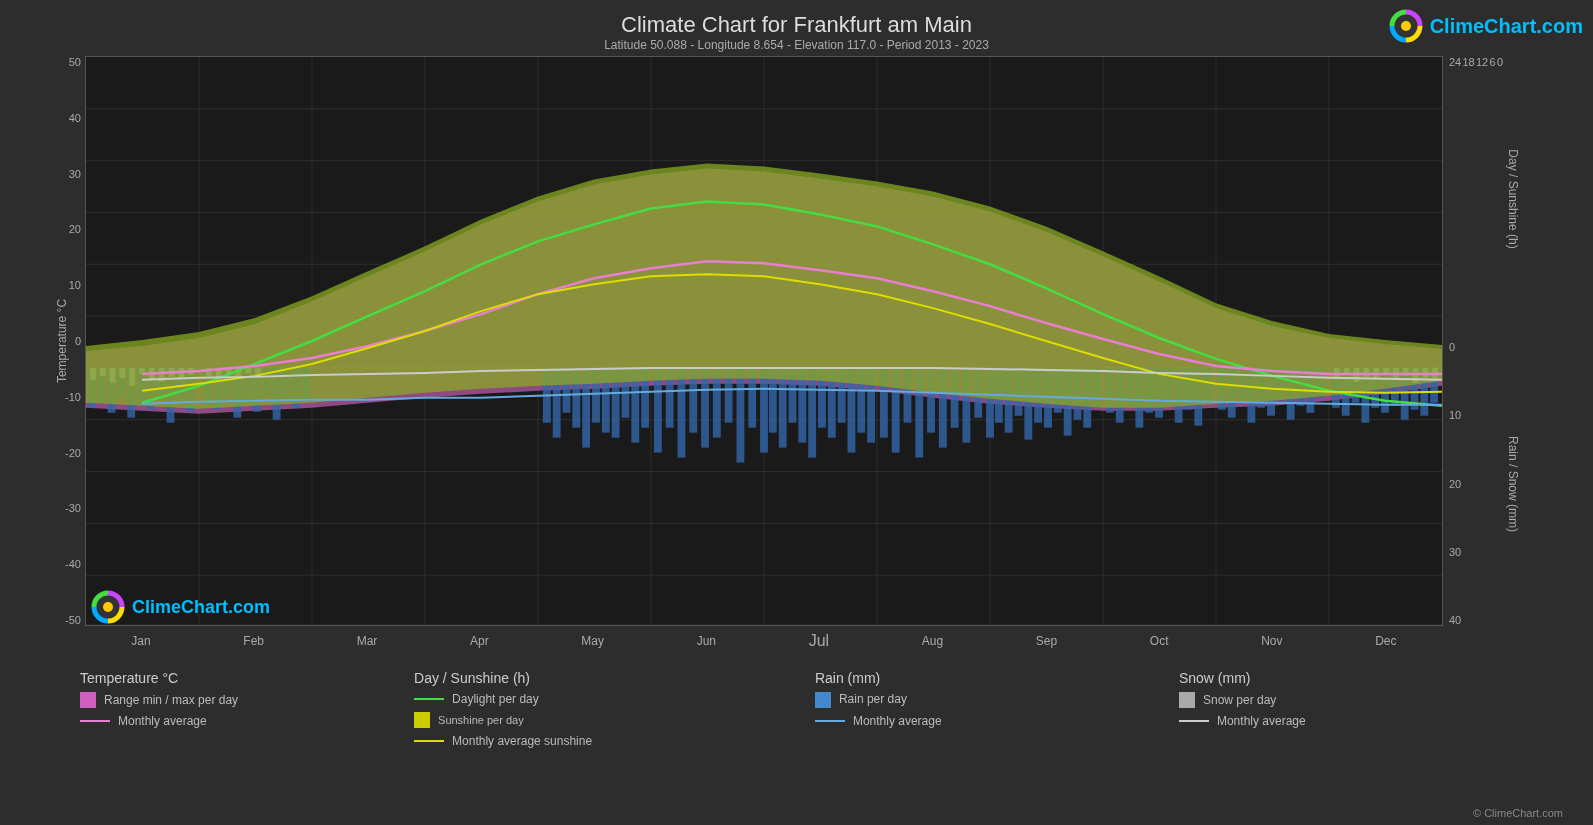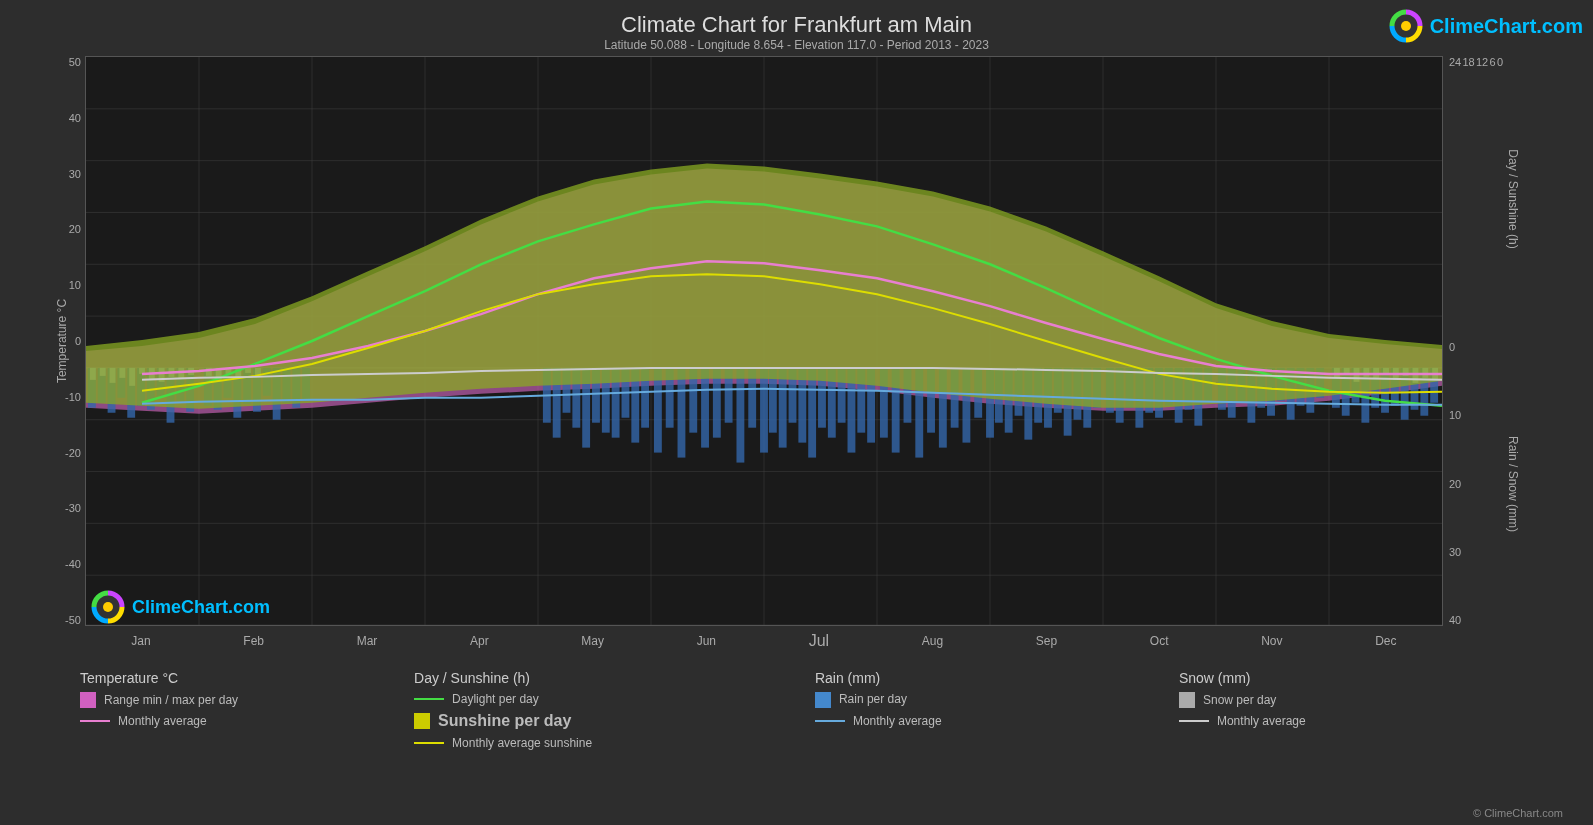--- a/index.html
+++ b/index.html
@@ -350,21 +350,21 @@
     </div>
 
     <div style="flex:1.2; display:flex; flex-direction:column; gap:6px;">
       <span style="font-size:14px;color:#ccc;">Day / Sunshine (h)</span>
       <div style="display:flex; align-items:center; gap:8px;">
         <span style="width:30px;height:2px;background:#44dd44;display:inline-block;flex-shrink:0;"></span>
         <span style="font-size:12px;color:#bbb;">Daylight per day</span>
       </div>
       <div style="display:flex; align-items:center; gap:8px;">
         <span style="width:16px;height:16px;background:#cccc00;display:inline-block;flex-shrink:0;"></span>
-        <span style="font-size:16px;color:#bbb;font-weight:bold;">Sunshine per day</span>
+        <span style="font-size:11px;color:#bbb;">Sunshine per day</span>
       </div>
       <div style="display:flex; align-items:center; gap:8px;">
         <span style="width:30px;height:2px;background:#dddd00;display:inline-block;flex-shrink:0;"></span>
         <span style="font-size:12px;color:#bbb;">Monthly average sunshine</span>
       </div>
     </div>
 
     <div style="flex:1; display:flex; flex-direction:column; gap:6px;">
       <span style="font-size:14px;color:#ccc;">Rain (mm)</span>
       <div style="display:flex; align-items:flex-start; gap:8px;">

